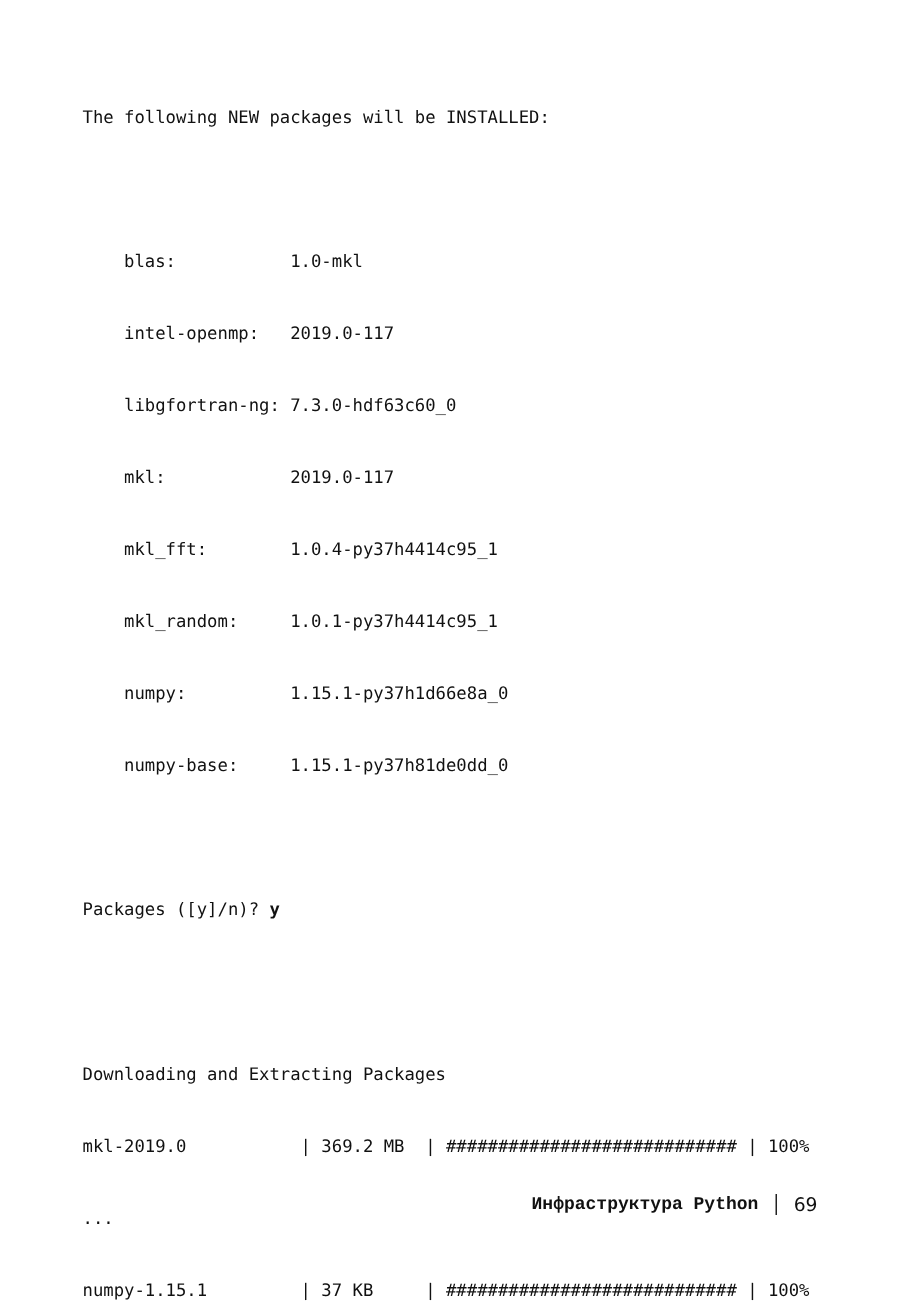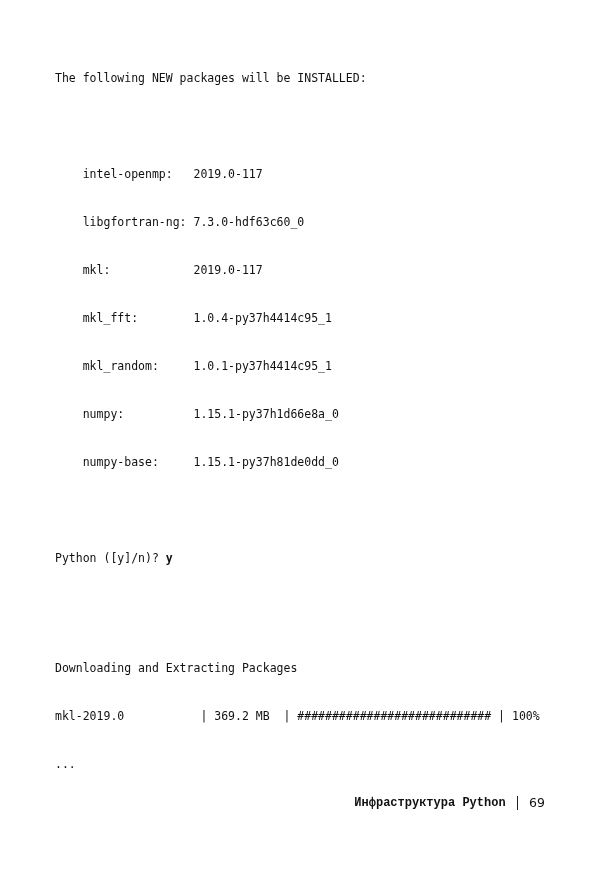--- a/index.html
+++ b/index.html
@@ -53,35 +53,37 @@
   }
 </style>
 </head>
 <body>
 
 <div class="page">
 
   <section class="code-block">
     <div class="code-line">The following NEW packages will be INSTALLED:</div>
     <div class="code-line"></div>
+    <div class="code-line">    blas:           1.0-mkl</div>
     <div class="code-line">    intel-openmp:   2019.0-117</div>
     <div class="code-line">    libgfortran-ng: 7.3.0-hdf63c60_0</div>
     <div class="code-line">    mkl:            2019.0-117</div>
     <div class="code-line">    mkl_fft:        1.0.4-py37h4414c95_1</div>
     <div class="code-line">    mkl_random:     1.0.1-py37h4414c95_1</div>
     <div class="code-line">    numpy:          1.15.1-py37h1d66e8a_0</div>
     <div class="code-line">    numpy-base:     1.15.1-py37h81de0dd_0</div>
     <div class="code-line"></div>
-    <div class="code-line"><span>Python ([y]/n)? </span><span class="b">y</span></div>
+    <div class="code-line"><span>Packages ([y]/n)? </span><span class="b">y</span></div>
   </section>
 
   <section class="code-block mt-lg">
     <div class="code-line">Downloading and Extracting Packages</div>
     <div class="code-line">mkl-2019.0           | 369.2 MB  | ############################ | 100%</div>
     <div class="code-line">...</div>
+    <div class="code-line">numpy-1.15.1         | 37 KB     | ############################ | 100%</div>
     
     
     
     
   </section>
 
   <footer class="footer">
     <span class="footer-title">Инфраструктура Python</span>
     <span class="footer-sep"></span>
     <span class="footer-page">69</span>

